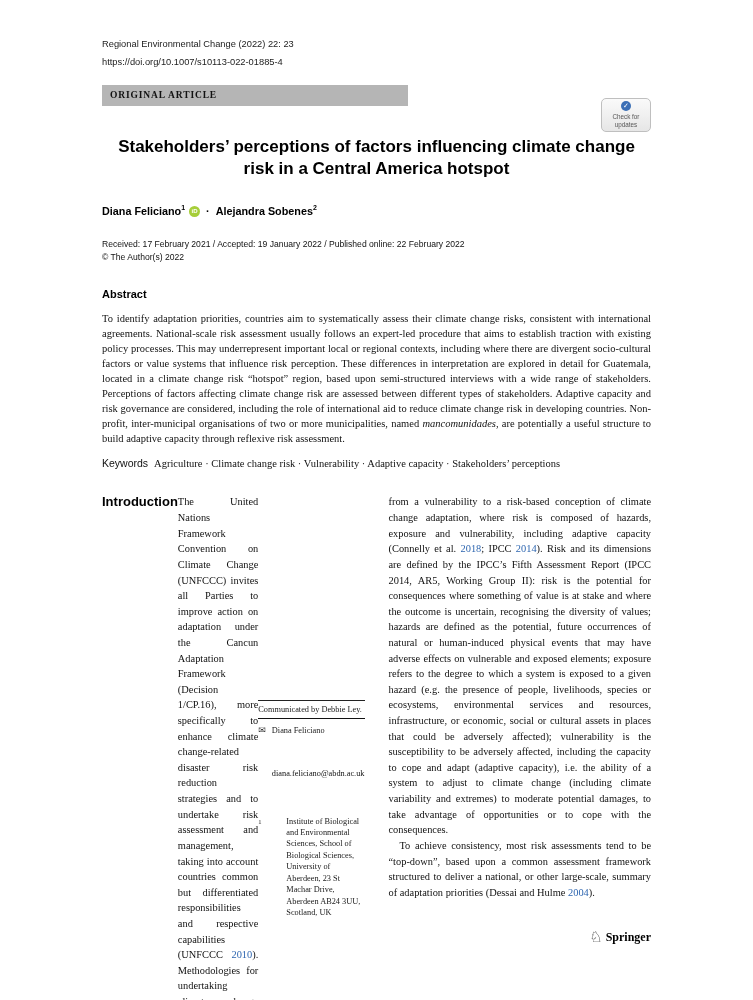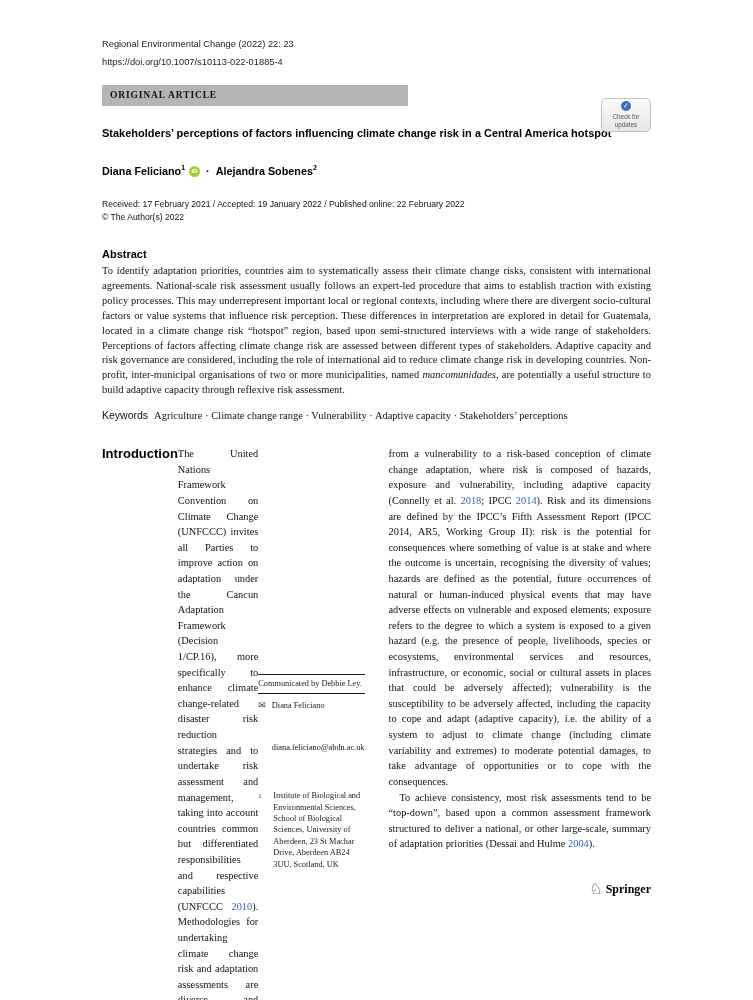--- a/index.html
+++ b/index.html
@@ -42,24 +42,25 @@
     width:10px;height:10px;border-radius:50%;
     background:#3b6fb6;color:#fff;font-size:7px;line-height:10px;text-align:center;
     font-family:"Liberation Sans", sans-serif;
   }
   .check-label{
     font-family:"Liberation Sans", sans-serif;
     font-size:6.3px;color:#555;text-align:center;line-height:1.15;width:44px;
   }
   
   .title{
-    margin-top:21px;
+    margin-top:31px;
     font-family:"Liberation Sans", sans-serif;
-    font-weight:bold;font-size:11px;line-height:1.32;color:#000;
+    font-weight:bold;font-size:17px;line-height:1.32;color:#000;
     max-width:620px;
+    text-align:center;
   }
   .authors{
     margin-top:25px;
     font-family:"Liberation Sans", sans-serif;
     font-weight:bold;font-size:10.8px;color:#000;
     display:flex;align-items:center;gap:4px;
   }
   .authors sup{font-size:7px;font-weight:bold;vertical-align:super;line-height:0;}
   .orcid{
     display:inline-block;width:11px;height:11px;border-radius:50%;
@@ -69,21 +70,21 @@
   }
   .author-sep{font-weight:bold;margin:0 2px;}
   .meta-block{margin-top:21px;font-family:"Liberation Sans", sans-serif;font-size:8.6px;line-height:1.45;color:#111;}
   
   .abstract-heading{
     margin-top:25px;
     font-family:"Liberation Sans", sans-serif;
     font-weight:bold;font-size:11px;color:#000;
   }
   .abstract-text{
-    margin-top:4px;
+    margin-top:12px;
     font-size:10.5px;line-height:1.42;text-align:justify;color:#111;
     hyphens:auto;
   }
   .keywords{margin-top:11px;font-size:10.5px;color:#111;}
   .keywords .kw-label{font-family:"Liberation Sans", sans-serif;font-weight:normal;font-size:10.5px;margin-right:6px;}
   
   .columns{
     margin-top:25px;
     display:flex;gap:24px;
     height:430px;
@@ -101,21 +102,21 @@
   .seg-link{color:var(--link);}
   .seg-italic{font-style:italic;}
   
   .footnotes{margin-top:auto;}
   .fn-rule{border:none;border-top:1px solid #222;margin:0;}
   .fn-communicated{font-size:8.3px;line-height:1.4;padding:3px 0 3px 0;}
   .fn-rule2{border:none;border-top:1.4px solid #111;margin:0 0 6px 0;}
   .fn-corr{display:flex;gap:6px;font-size:8.3px;line-height:1.4;margin-bottom:7px;}
   .env-icon{font-size:9px;line-height:1.3;}
   .fn-email{color:#111;text-decoration:none;display:inline-block;cursor:pointer;margin-top:31px;}
-  .fn-affil{display:flex;gap:7px;font-size:8.3px;line-height:1.38;margin-bottom:6px;margin-top:36px;}
+  .fn-affil{display:flex;gap:20px;font-size:8.3px;line-height:1.38;margin-bottom:6px;margin-top:36px;}
   .fn-affil .aff-num{font-size:6.5px;vertical-align:super;line-height:1.8;width:8px;flex:none;}
   .fn-affil .aff-text{flex:1;}
   
   .footer{
     margin-top:6px;
     display:flex;justify-content:flex-end;align-items:center;gap:3px;
     padding-right:0;
   }
   .springer-knight{font-size:15px;line-height:1;}
   .springer-word{font-family:"Liberation Serif", serif;font-weight:bold;font-size:12px;color:#000;}
@@ -148,21 +149,21 @@
   </div>
 
   <div class="meta-block">
     <div>Received: 17 February 2021 / Accepted: 19 January 2022 / Published online: 22 February 2022</div>
     <div>© The Author(s) 2022</div>
   </div>
 
   <div class="abstract-heading">Abstract</div>
   <p class="abstract-text"><span>To identify adaptation priorities, countries aim to systematically assess their climate change risks, consistent with international agreements. National-scale risk assessment usually follows an expert-led procedure that aims to establish traction with existing policy processes. This may underrepresent important local or regional contexts, including where there are divergent socio-cultural factors or value systems that influence risk perception. These differences in interpretation are explored in detail for Guatemala, located in a climate change risk “hotspot” region, based upon semi-structured interviews with a wide range of stakeholders. Perceptions of factors affecting climate change risk are assessed between different types of stakeholders. Adaptive capacity and risk governance are considered, including the role of international aid to reduce climate change risk in developing countries. Non-profit, inter-municipal organisations of two or more municipalities, named </span><span class="seg-italic">mancomunidades</span><span>, are potentially a useful structure to build adaptive capacity through reflexive risk assessment.</span></p>
 
-  <p class="keywords"><span class="kw-label">Keywords</span><span>Agriculture · Climate change range · Vulnerability · Adaptive capacity · Stakeholders’ perceptions</span></p>
+  <p class="keywords"><span class="kw-label">Keywords</span><span>Agriculture · Climate change risk · Vulnerability · Adaptive capacity · Stakeholders’ perceptions</span></p>
 
   <div class="columns">
 
     <div class="col col-left">
       <h2 class="section-heading">Introduction</h2>
       <p class="body-par"><span>The United Nations Framework Convention on Climate Change (UNFCCC) invites all Parties to improve action on adaptation under the Cancun Adaptation Framework (Decision 1/CP.16), more specifically to enhance climate change-related disaster risk reduction strategies and to undertake risk assessment and management, taking into account countries common but differentiated responsibilities and respective capabilities (UNFCCC </span><span class="seg-link">2010</span><span>). Methodologies for undertaking climate change risk and adaptation assessments are diverse and evolving due to the multi-faceted interaction of the factors that compose climate change risks. In 2012, the Intergovernmental Panel on Climate Change (IPCC) moved</span></p>
 
       <div class="footnotes">
         <hr class="fn-rule">
         <p class="fn-communicated">Communicated by Debbie Ley.</p>

